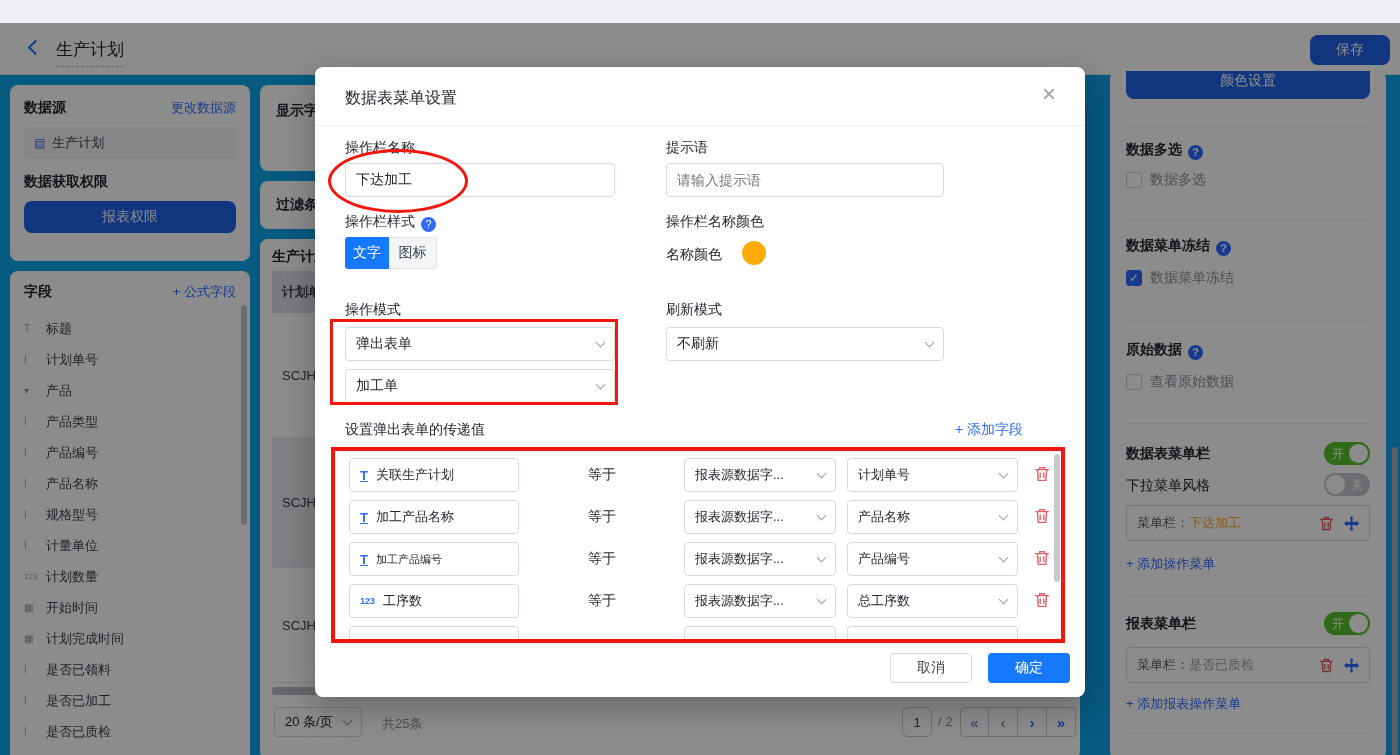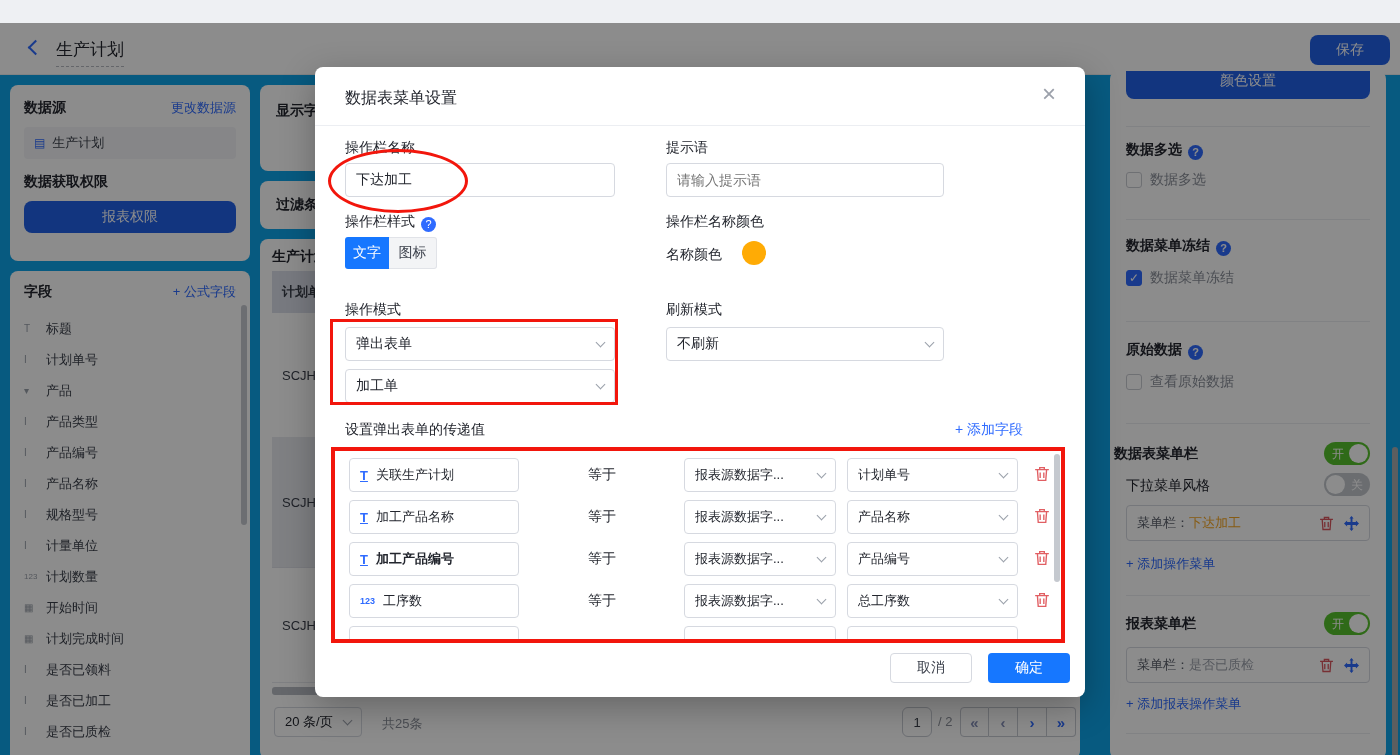--- a/index.html
+++ b/index.html
@@ -224,21 +224,21 @@
 
     <div class="abs bold" style="left:16px; top:270px;">
       <span>原始数据</span><span class="qicon">?</span>
     </div>
     <div class="abs" style="left:16px; top:302px; display:flex; align-items:center;">
       <span class="cbx"></span>
       <span class="cblabel">查看原始数据</span>
     </div>
     <div class="divider" style="left:16px; top:352px;"></div>
 
-    <div class="abs bold" style="left:4px; top:374px;">数据表菜单栏</div>
+    <div class="abs bold" style="left:16px; top:374px;">数据表菜单栏</div>
     <div class="toggle on" style="left:214px; top:371px;">
       <span class="tg-txt">开</span>
         <span class="knob"></span>
     </div>
     <div class="abs" style="left:16px; top:406px; font-size:14px; color:#23262e;">下拉菜单风格</div>
     <div class="toggle off" style="left:214px; top:402px;">
       <span class="knob"></span>
         <span class="tg-txt">关</span>
     </div>
     <div class="menu-box" style="left:16px; top:434px;">
@@ -362,21 +362,21 @@
             <span class="chv"></span>
           </div>
         <span class="r-trash" style="top:8px;"><svg width="16" height="16" viewBox="0 0 14 14">
               <path d="M1 3.2h12M5 3V1.4h4V3M3 3.4l.7 9.2h6.6l.7-9.2M5.4 5.6v4.8M8.6 5.6v4.8" stroke="#e15f63" fill="none" stroke-width="1.2"></path>
             </svg></span>
       </div>
 
       <div class="abs" style="left:0; top:92px; width:730px; height:34px;">
         <div class="inp rowbox r-field">
             <span class="r-icon">T</span>
-            <span style="font-size:13px;font-weight:bold;">加工产品编号</span>
+            <span style="font-size:11px;">加工产品编号</span>
           </div>
         <span class="r-op" style="top:8px;">等于</span>
         <div class="sel rowbox r-src">
             <span>报表源数据字...</span>
             <span class="chv"></span>
           </div>
         <div class="sel rowbox r-val">
             <span>产品编号</span>
             <span class="chv"></span>
           </div>

